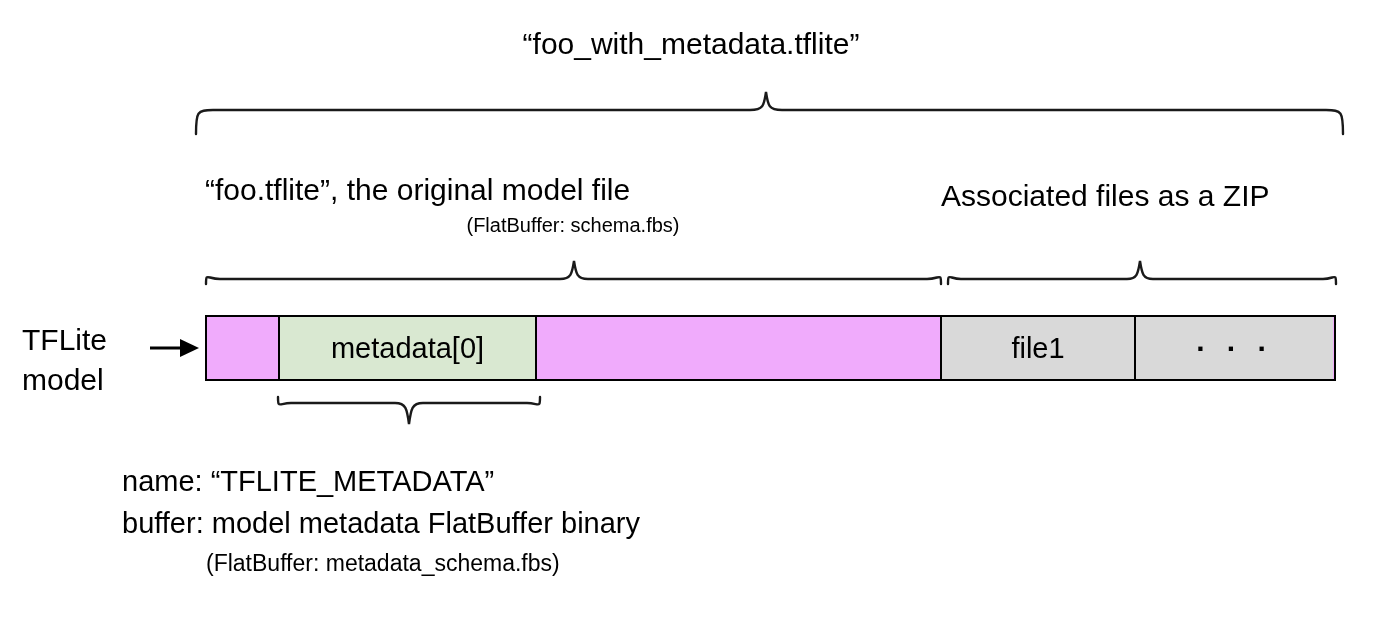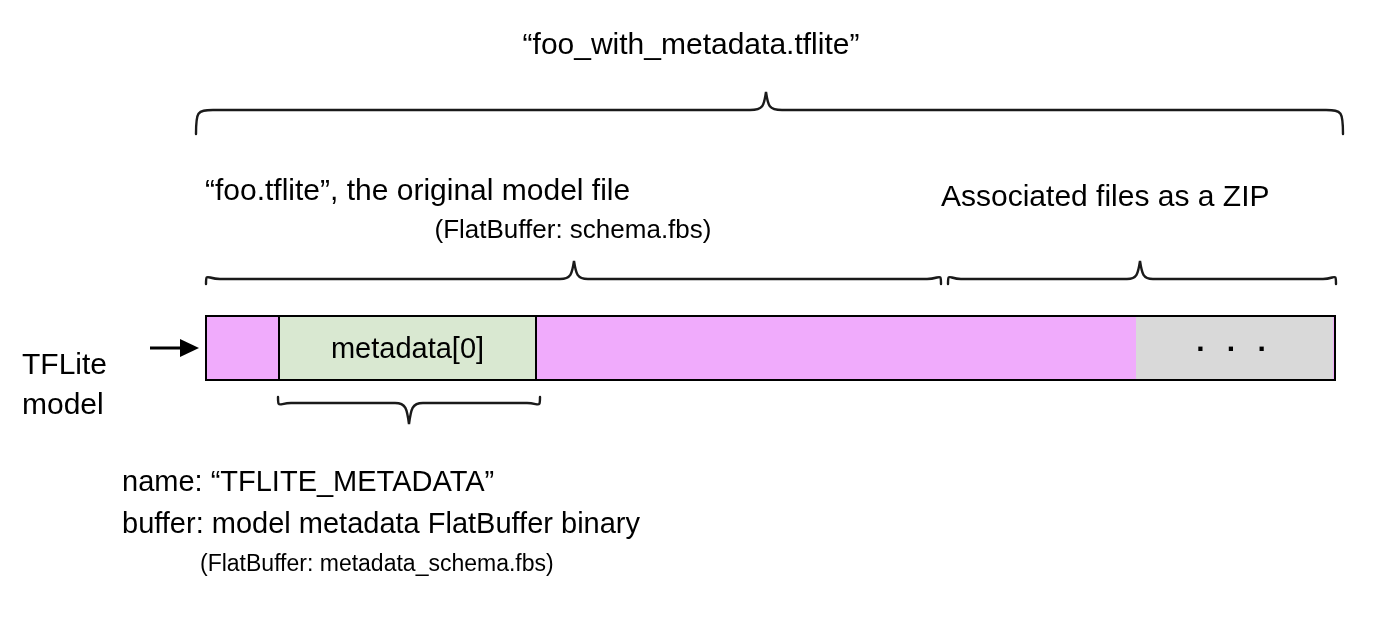--- a/index.html
+++ b/index.html
@@ -36,37 +36,36 @@
     left: 205px;
     width: 736px;
     top: 172px;
     font-size: 30px;
   }
   #cap-orig-sub {
     left: 205px;
     width: 736px;
     top: 214px;
     text-align: center;
-    font-size: 26px;
+    font-size: 20px;
   }
   #cap-zip {
     left: 941px;
     width: 395px;
     top: 178px;
     text-align: left;
     font-size: 30px;
   }
   
   #model-label {
     left: 22px;
     top: 320px;
     font-size: 30px;
     line-height: 1.33;
     white-space: pre-line;
-    margin-top: 24px;
   }
   
   #arrow {
     position: absolute;
     left: 150px;
     top: 337px;
     width: 50px;
     height: 22px;
   }
   
@@ -121,21 +120,21 @@
     left: 122px;
     top: 464px;
     font-size: 29px;
   }
   #note-buffer {
     left: 122px;
     top: 506px;
     font-size: 29px;
   }
   #note-sub {
-    left: 200px;
+    left: 206px;
     top: 550px;
     font-size: 23px;
   }
   svg.brace {
     position: absolute;
     overflow: visible;
   }
   svg.brace path {
     fill: none;
     stroke: #1a1a1a;
@@ -174,20 +173,23 @@
 
   <svg id="arrow" viewBox="0 0 50 22">
     <line x1="0" y1="11" x2="33" y2="11" stroke="#000" stroke-width="3"></line>
     <polygon points="30,2 49,11 30,20" fill="#000"></polygon>
   </svg>
 
   <div id="bar">
     <div class="seg metadata">
       <span>metadata[0]</span>
     </div>
+    <div class="seg file1">
+      <span>file1</span>
+    </div>
     <div class="seg more">
       <span class="dots">. . .</span>
     </div>
   </div>
 
   <svg class="brace" style="left:277px; top:396px; width:264px; height:32px;" viewBox="0 0 264 32" preserveAspectRatio="none">
     <path d="M 1,1 C 1,13 2,7 14,7 L 118,7 C 129,7 130,13 132,28
              C 134,13 135,7 146,7 L 250,7 C 262,7 263,13 263,1"></path>
   </svg>
 

